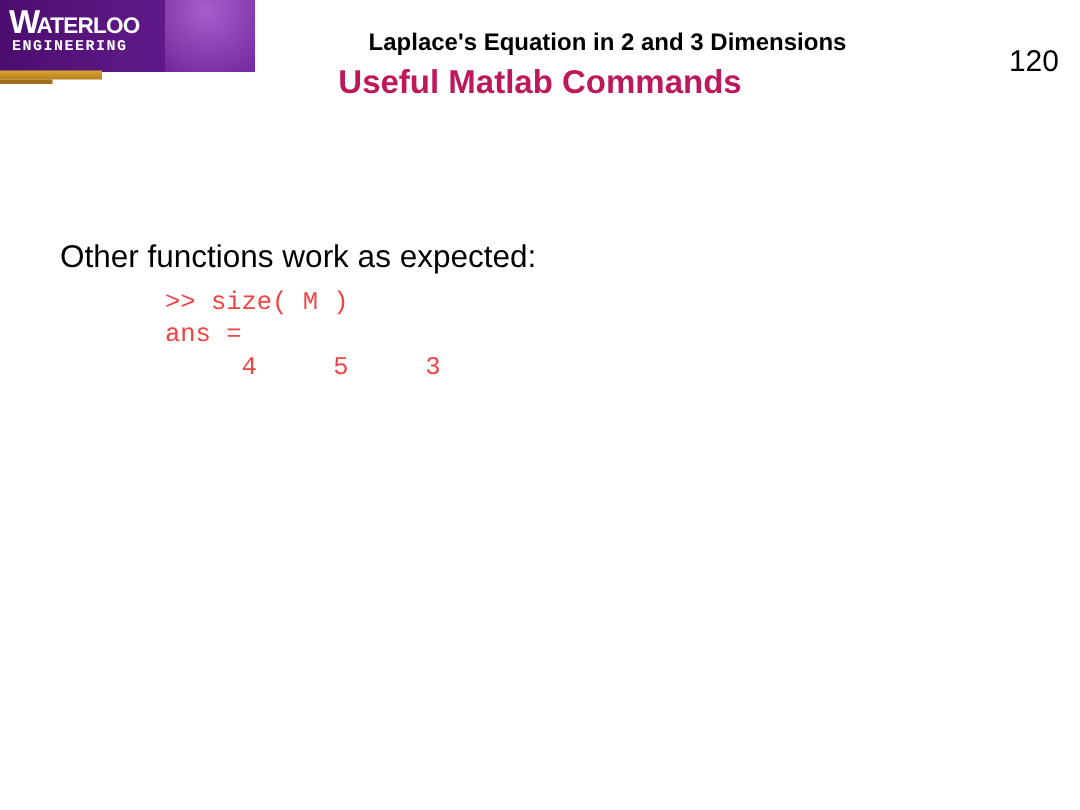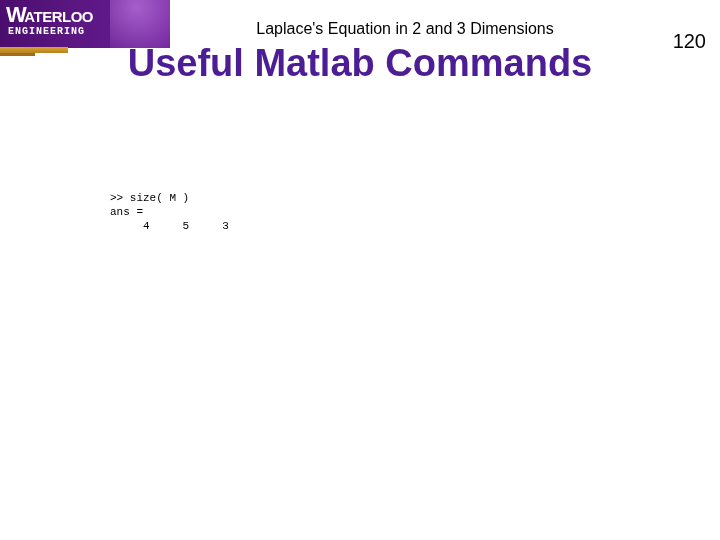--- a/index.html
+++ b/index.html
@@ -7,25 +7,25 @@
   .slide { position: relative; width: 720px; height: 540px; background: #fff; }
   .banner { position: absolute; top: 0; left: 0; width: 170px; height: 48px; background: linear-gradient(90deg, #4b0d6e 0%, #5a1680 40%, #6a1d96 100%); overflow: hidden; }
   .banner::after { content: ""; position: absolute; right: -30px; top: -20px; width: 90px; height: 90px; background: radial-gradient(circle at 30% 30%, rgba(220,150,255,0.55) 0%, rgba(90,30,130,0) 70%); }
   .logo { position: absolute; top: 2px; left: 6px; display: flex; flex-direction: column; color: #fff; }
   .logo-top { display: flex; align-items: baseline; }
   .logo-w { font-size: 22px; font-weight: 900; letter-spacing: -1.5px; }
   .logo-rest { font-size: 15px; font-weight: 700; letter-spacing: -0.5px; margin-left: -1px; }
   .logo-sub { font-size: 10px; font-weight: 600; letter-spacing: 1px; margin-top: -2px; margin-left: 2px; font-family: Liberation Mono, monospace; }
   .gold { position: absolute; left: 0; top: 47px; width: 68px; height: 6px; background: linear-gradient(180deg,#d8a531 0%, #b78120 100%); }
   .gold2 { position: absolute; left: 0; top: 53px; width: 35px; height: 3px; background: #a06e18; }
-  .header-title { position: absolute; top: 20px; left: 190px; width: 430px; text-align: center; font-size: 16px; font-weight: 400; color: #000; }
-  .slide-title { position: absolute; top: 42px; left: 100px; width: 520px; text-align: center; font-size: 38px; font-weight: 700; color: #4c1d95; }
+  .header-title { position: absolute; top: 20px; left: 190px; width: 430px; text-align: center; font-size: 16px; font-weight: 700; color: #000; }
+  .slide-title { position: absolute; top: 42px; left: 100px; width: 520px; text-align: center; font-size: 22px; font-weight: 700; color: #be185d; }
   .page-num { position: absolute; top: 30px; right: 14px; font-size: 20px; color: #000; }
   .body-text { position: absolute; top: 160px; left: 40px; font-size: 21px; color: #000; }
-  .code { position: absolute; top: 192px; left: 110px; font-family: "Courier New", Courier, monospace; font-size: 11px; color: #000000; white-space: pre; line-height: 1.25; }
+  .code { position: absolute; top: 192px; left: 110px; font-family: "Courier New", Courier, monospace; font-size: 17px; color: #ef4444; white-space: pre; line-height: 1.25; }
 </style>
 </head>
 <body>
 
 <div class="slide">
 
   <div class="banner">
     <div class="logo">
       <div class="logo-top">
         <span class="logo-w">W</span>
@@ -36,18 +36,19 @@
   </div>
   <div class="gold"></div>
   <div class="gold2"></div>
 
   <div class="header-title">Laplace's Equation in 2 and 3 Dimensions</div>
 
   <div class="slide-title">Useful Matlab Commands</div>
 
   <div class="page-num">120</div>
 
+  <div class="body-text">Other functions work as expected:</div>
 
   <div class="code"><span>&gt;&gt; size( M )</span>
 <span>ans =</span>
 <span>     4     5     3</span></div>
 
 </div>
 
 </body></html>

